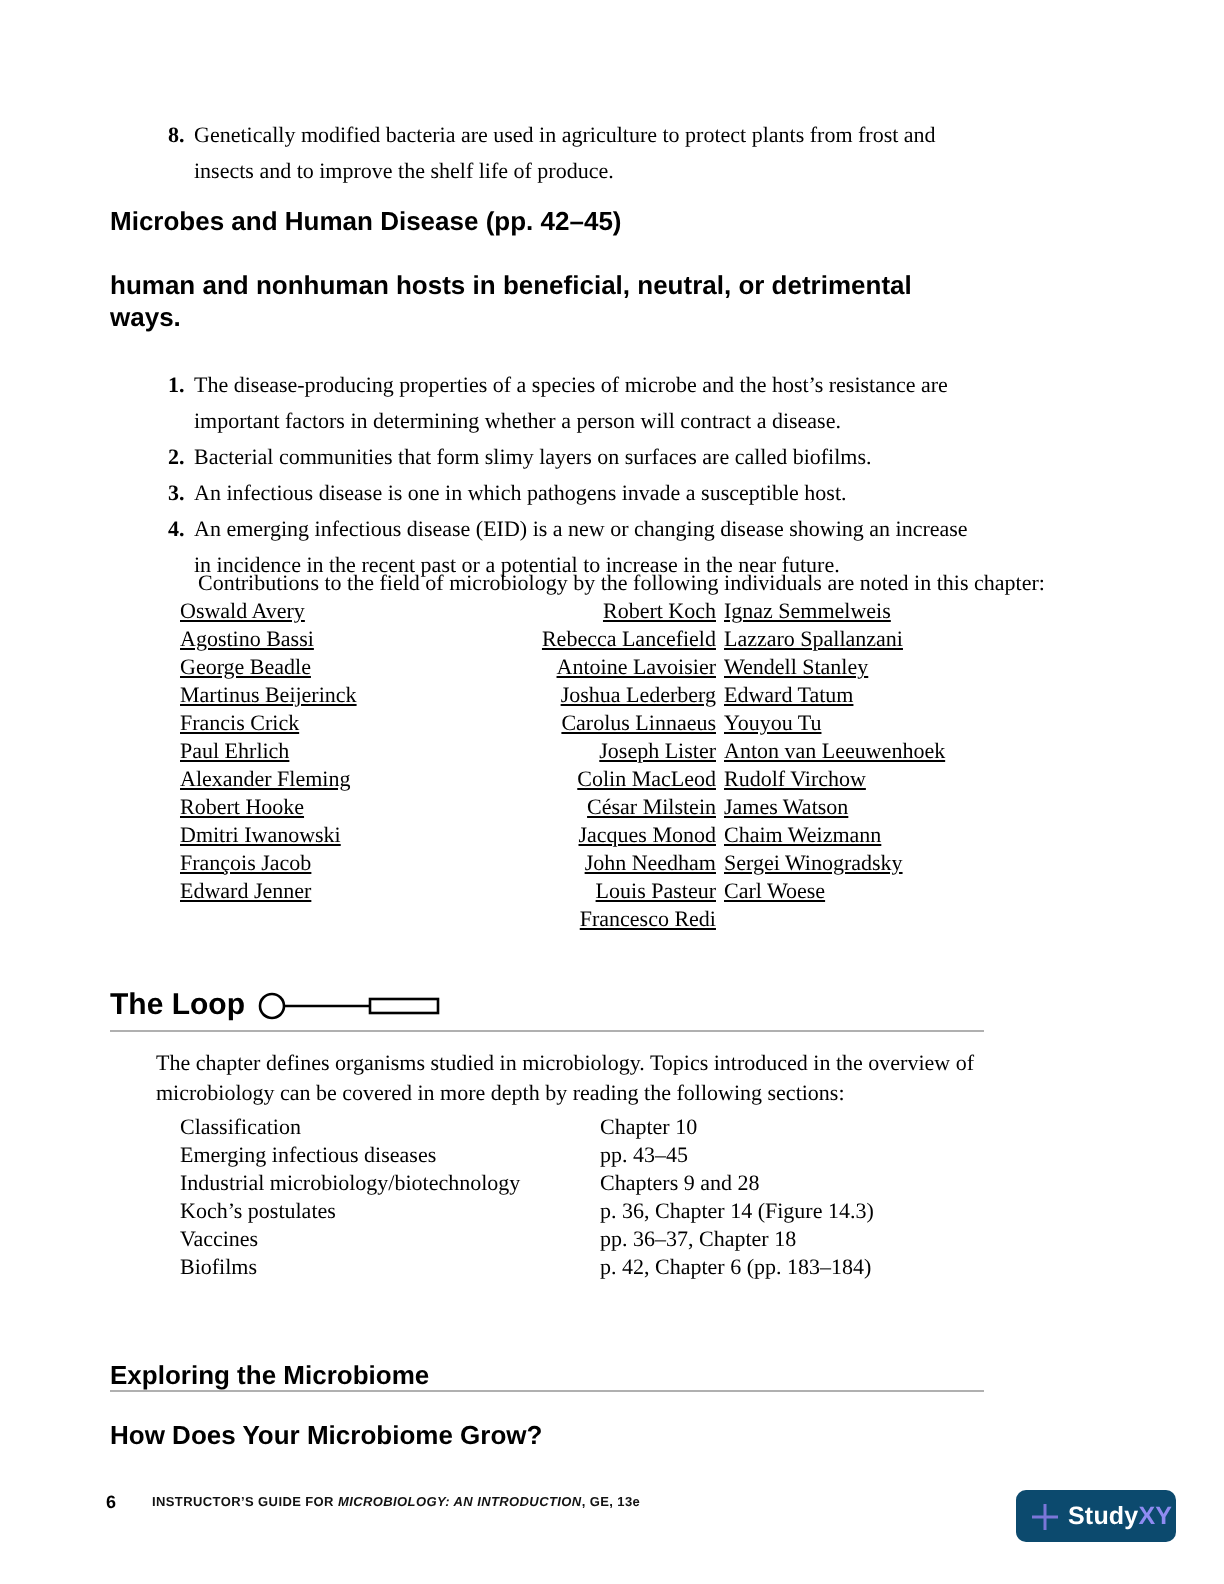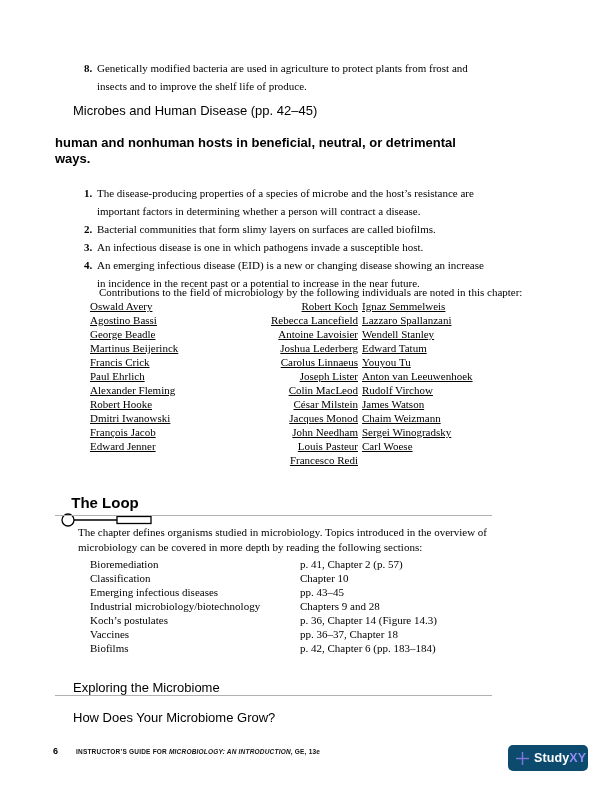--- a/index.html
+++ b/index.html
@@ -13,40 +13,40 @@
     overflow:hidden;
   }
   
   .num-item{display:flex;font-size:11px;line-height:18px;}
   .num-item .num{flex:0 0 13px;font-weight:bold;}
   .num-item .txt{flex:1;}
   #item8{position:absolute;left:84px;top:59px;width:400px;}
   #points{position:absolute;left:84px;top:184px;width:400px;}
   
   .h-sans{
-    position:absolute;left:73px;
+    position:absolute;left:55px;
     font-family:"Liberation Sans", sans-serif;
-    font-weight:normal;font-size:13px;line-height:15px;
+    font-weight:bold;font-size:13px;line-height:15px;
     white-space:nowrap;color:#000;
   }
   #heading-microbes{top:103px;}
   #asm-heading{position:absolute;left:55px;top:135px;width:470px;
     font-family:"Liberation Sans", sans-serif;font-weight:bold;
     font-size:13px;line-height:15.5px;}
   .asm-line{white-space:nowrap;}
   
   #contributions{position:absolute;left:55px;top:285px;font-size:11px;line-height:15px;white-space:nowrap;margin-left:44px;}
   .name-col{position:absolute;top:299px;font-size:11px;line-height:14px;text-decoration:underline;}
   #name-col-1{left:90px;width:106px;}
   #name-col-2{left:208px;width:150px;text-align:right;}
   #name-col-3{left:362px;width:195px;}
   .name{padding-left:14px;text-indent:-14px;}
   
   #loop-heading{position:absolute;left:55px;top:494px;display:flex;align-items:center;
-    font-family:"Liberation Sans", sans-serif;font-weight:bold;font-size:15px;line-height:18px;white-space:nowrap;flex-direction:column;}
+    font-family:"Liberation Sans", sans-serif;font-weight:bold;font-size:15px;line-height:18px;white-space:nowrap;}
   #loop-icon{margin-left:5px;display:block;}
   .rule{position:absolute;left:55px;width:437px;height:1px;background:#b0b0b0;}
   #rule-loop{top:515px;}
   #loop-paragraph{position:absolute;left:78px;top:525px;width:420px;font-size:11px;line-height:15px;}
   #topics{position:absolute;left:90px;top:557px;font-size:11px;line-height:14px;}
   .topic-row{display:flex;}
   .topic-name{flex:0 0 210px;}
   .topic-ref{flex:1;white-space:nowrap;}
   
   #heading-exploring{top:680px;}
@@ -155,24 +155,20 @@
       <line x1="14" y1="8" x2="57" y2="8" stroke="#000" stroke-width="1.3"></line>
       <rect x="57" y="4.5" width="34" height="7" fill="none" stroke="#000" stroke-width="1.3"></rect>
     </svg>
   </div>
   <div id="rule-loop" class="rule"></div>
 
   <div id="loop-paragraph">The chapter defines organisms studied in microbiology. Topics introduced in the overview of microbiology can be covered in more depth by reading the following sections:</div>
 
   <div id="topics">
       <div class="topic-row">
-      <span class="topic-name">Bioremediation</span>
-      <span class="topic-ref">p. 41, Chapter 2 (p. 57)</span>
-    </div>
-      <div class="topic-row">
       <span class="topic-name">Classification</span>
       <span class="topic-ref">Chapter 10</span>
     </div>
       <div class="topic-row">
       <span class="topic-name">Emerging infectious diseases</span>
       <span class="topic-ref">pp. 43–45</span>
     </div>
       <div class="topic-row">
       <span class="topic-name">Industrial microbiology/biotechnology</span>
       <span class="topic-ref">Chapters 9 and 28</span>

